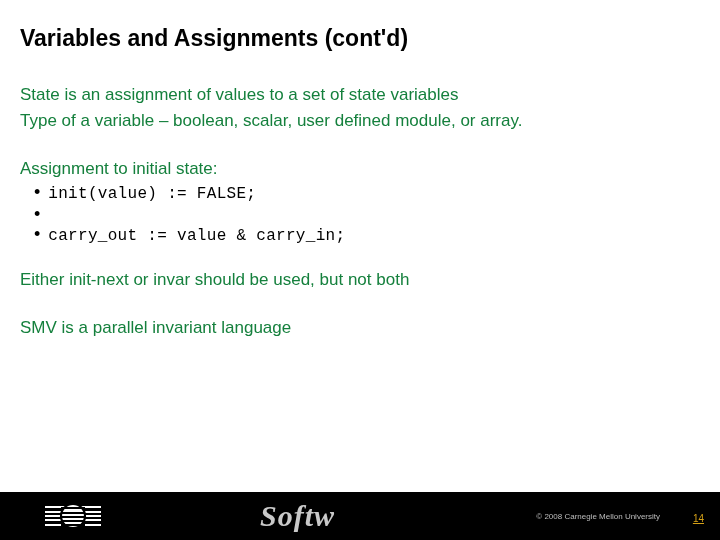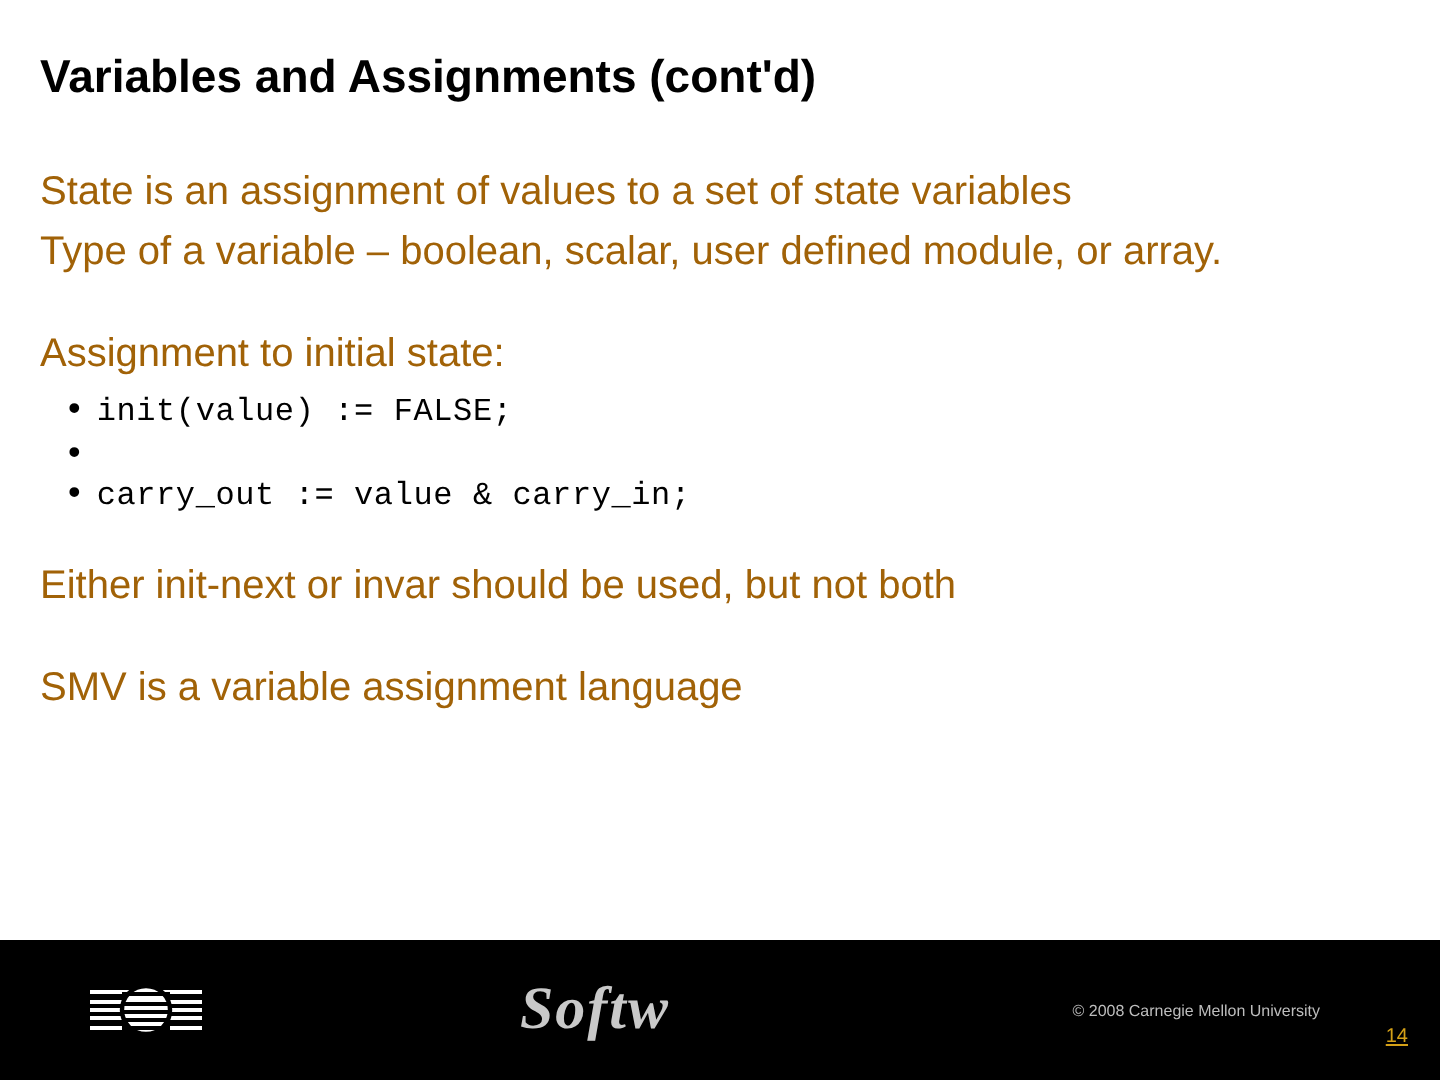--- a/index.html
+++ b/index.html
@@ -15,22 +15,22 @@
     position: relative;
     padding: 25px 40px 0 20px;
   }
   .title {
     font-size: 23px;
     font-weight: bold;
     color: #000;
     margin-bottom: 32px;
   }
   .body-text {
-    font-size: 20px;
-    color: #a16207;
+    font-size: 17px;
+    color: #15803d;
     line-height: 1.28;
     margin-bottom: 4px;
   }
   .gap { height: 22px; }
   .bullet-line {
     display: flex;
     align-items: baseline;
     margin-top: 2px;
     margin-bottom: 2px;
   }
@@ -45,21 +45,21 @@
     font-family: "Courier New", Courier, monospace;
     font-size: 16px;
     color: #000;
     letter-spacing: 0.3px;
   }
   .footer {
     position: absolute;
     left: 0;
     bottom: 0;
     width: 720px;
-    height: 70px;
+    height: 48px;
     background: #000;
     display: flex;
     align-items: center;
   }
   .footer .logo-left {
     width: 74px;
     height: 38px;
     margin-left: 36px;
     display: flex;
     align-items: center;
@@ -117,21 +117,21 @@
     <span class="bullet">•</span>
     <span class="code">carry_out := value &amp; carry_in;</span>
   </div>
 
   <div class="gap"></div>
 
   <p class="body-text">Either init-next or invar should be used, but not both</p>
 
   <div class="gap"></div>
 
-  <p class="body-text">SMV is a variable assignment language</p>
+  <p class="body-text">SMV is a parallel invariant language</p>
 
   <div class="footer">
     <div class="logo-left">
       <svg viewBox="0 0 60 34">
         <ellipse cx="30" cy="17" rx="12" ry="12" fill="#fff"></ellipse>
         <rect x="2" y="7" width="56" height="2" fill="#fff"></rect>
         <rect x="2" y="12" width="56" height="2" fill="#fff"></rect>
         <rect x="2" y="16" width="56" height="2" fill="#fff"></rect>
         <rect x="2" y="20" width="56" height="2" fill="#fff"></rect>
         <rect x="2" y="25" width="56" height="2" fill="#fff"></rect>

